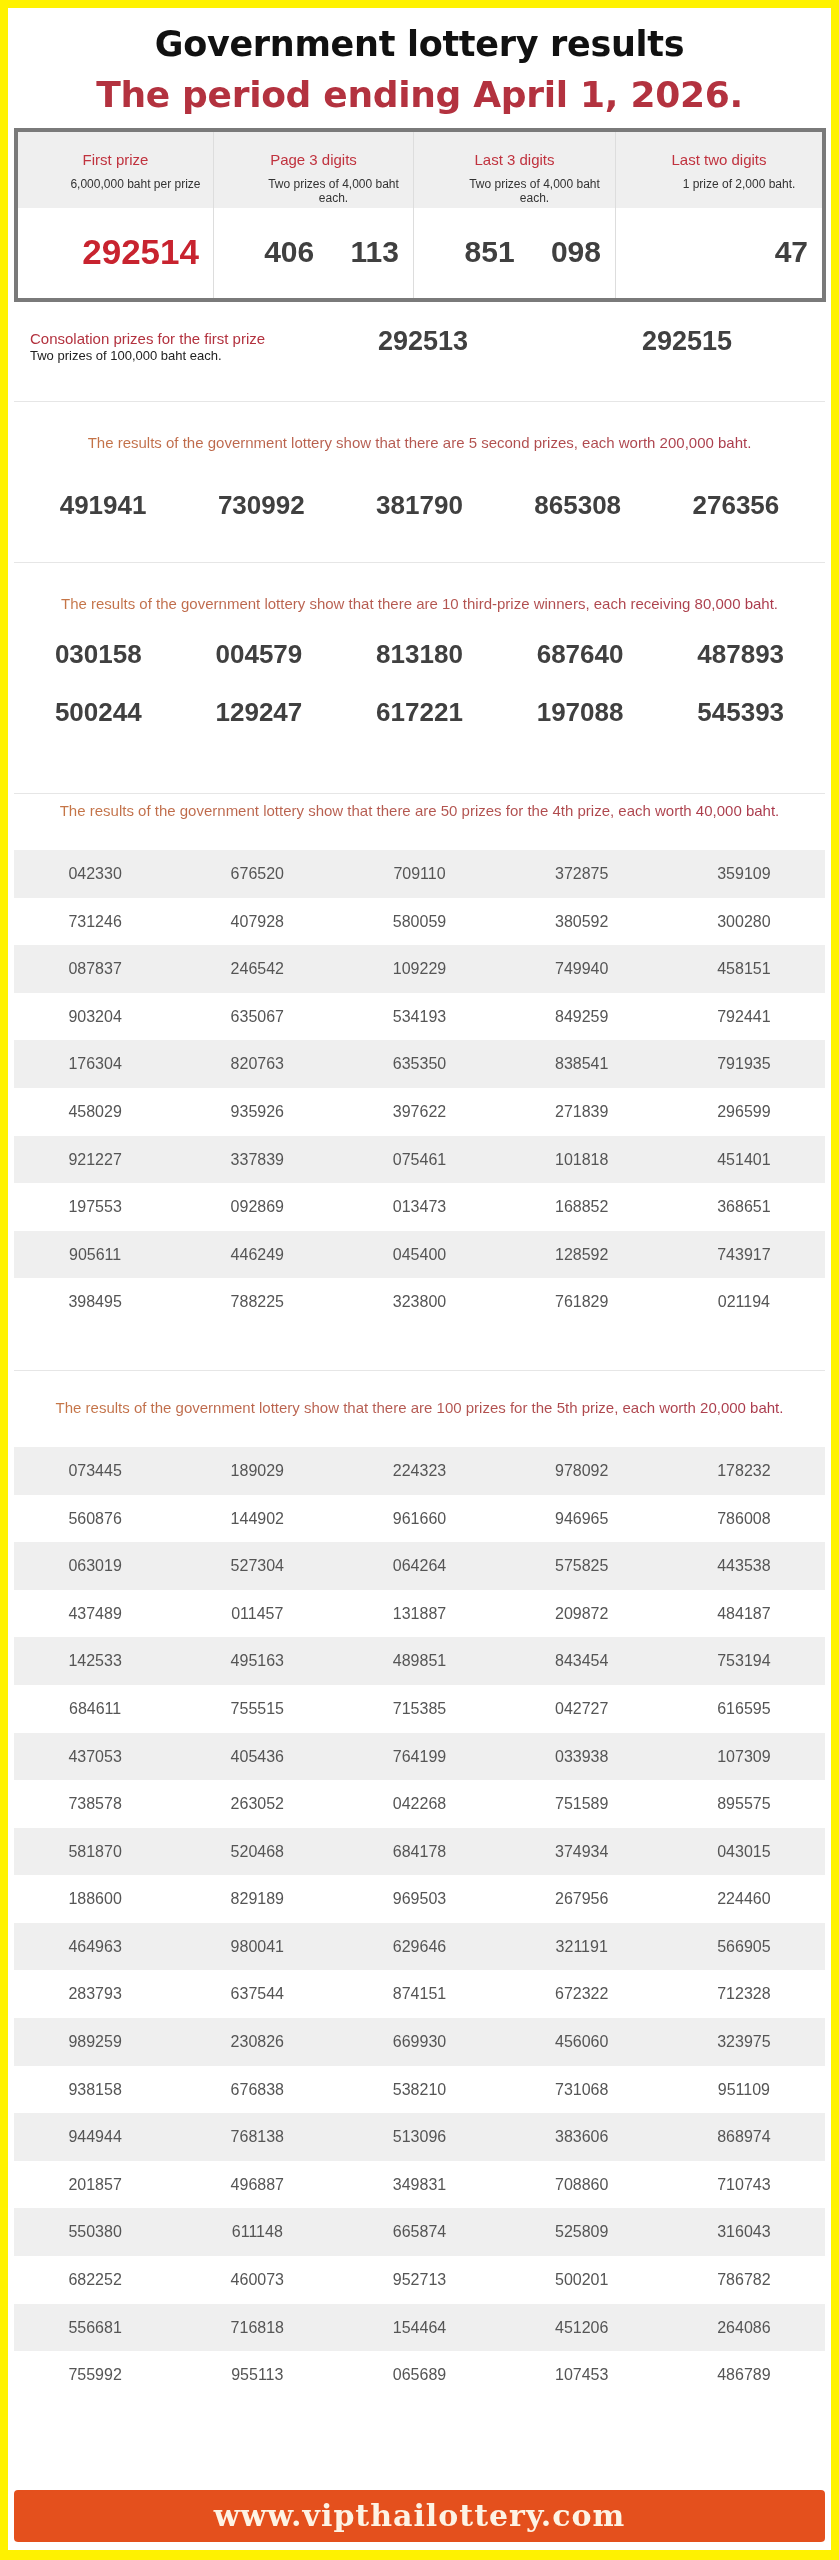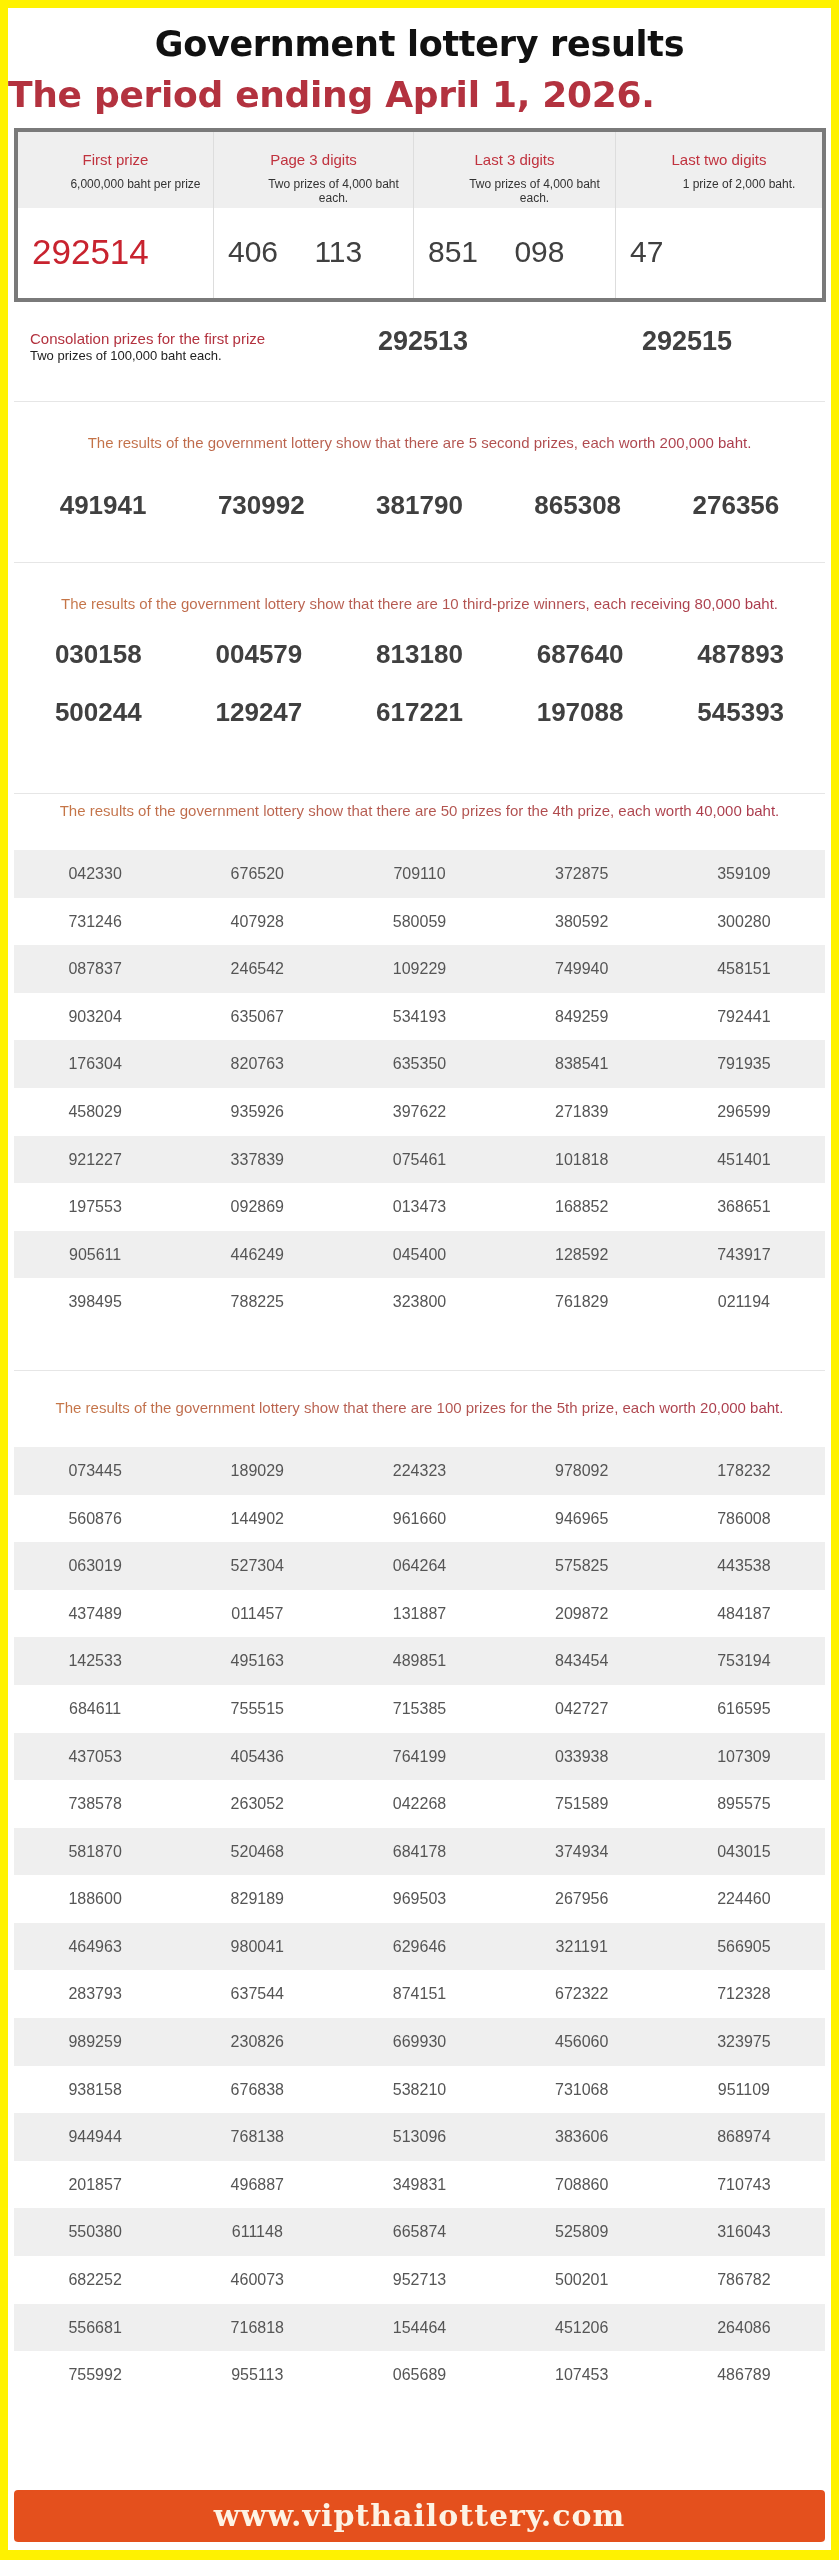--- a/index.html
+++ b/index.html
@@ -9,35 +9,35 @@
     width: 689px; height: 2560px; background: #fff200; padding: 8px 8px 10px 8px;
   }
   .inner {
     width: 823px; height: 2542px; background: #ffffff; position: relative;
   }
   .title {
     text-align: center; font-family: "DejaVu Sans", sans-serif; font-weight: bold;
     font-size: 35px; color: #111; padding-top: 16px; height: 58px; letter-spacing: -0.3px;
   }
   .subtitle {
-    text-align: left; font-family: "DejaVu Sans", sans-serif; font-weight: bold;
+    text-align: center; font-family: "DejaVu Sans", sans-serif; font-weight: bold;
     font-size: 36px; color: #b3323f; height: 62px; line-height: 58px; letter-spacing: -0.3px;
   }
   .top-table {
     margin: 0 5px 0 6px; width: 812px; border: 4px solid #7a7a7a;
     display: grid; grid-template-columns: 196px 200px 202px 206px;
   }
   .top-cell { border-right: 1px solid #dddddd; }
   .top-cell:last-child { border-right: none; }
   .top-head { background: #efefef; height: 76px; text-align: center; padding-top: 19px; }
   .top-head .lbl { color: #c0323e; font-size: 15px; }
   .top-head .sub { color: #333; font-size: 12px; margin-top: 9px; margin-left: 40px; }
   .top-val {
-    height: 90px; text-align: left; line-height: 88px;
-    font-weight: normal; font-size: 30px; color: #404040; word-spacing: 0;
+    height: 90px; text-align: right; line-height: 88px;
+    font-weight: bold; font-size: 30px; color: #404040; word-spacing: 0;
   }
   .top-val span { display: inline-block; margin: 0 14px; }
   .top-val.first { color: #c8232f; font-size: 35px; }
   .consol {
     height: 100px; position: relative; border-bottom: 1px solid #e6e6e6; margin: 0 6px;
   }
   .consol .c-lbl { position: absolute; left: 16px; top: 28px; color: #b3323f; font-size: 15px; }
   .consol .c-sub { position: absolute; left: 16px; top: 46px; color: #222; font-size: 13px; }
   .consol .c-num {
     position: absolute; top: 24px; font-weight: bold; font-size: 27px; color: #404040;

